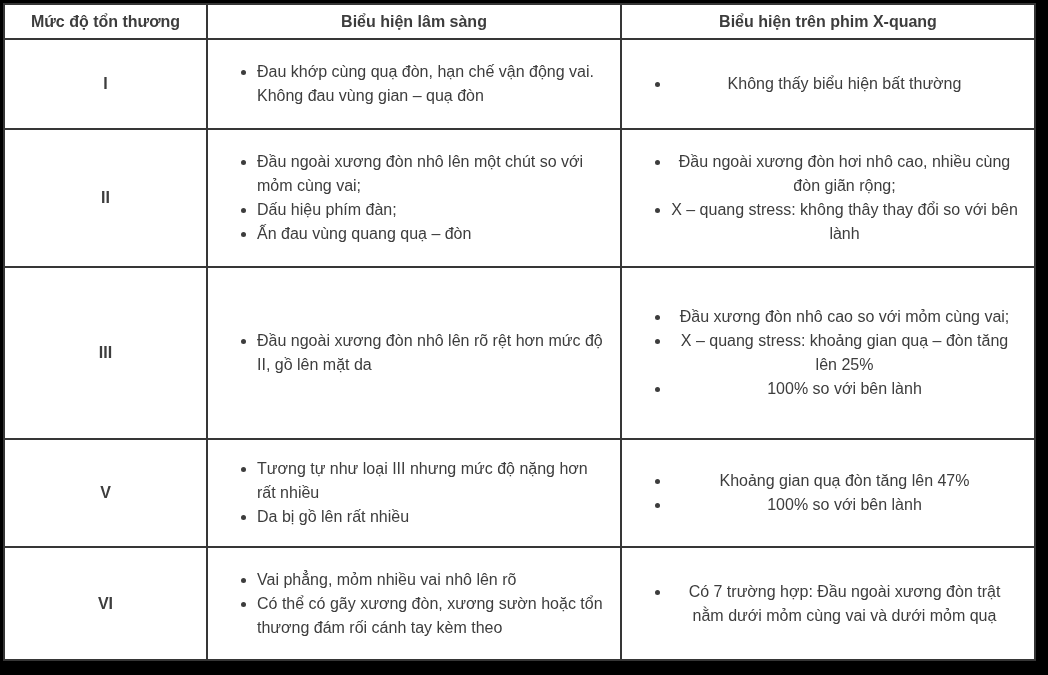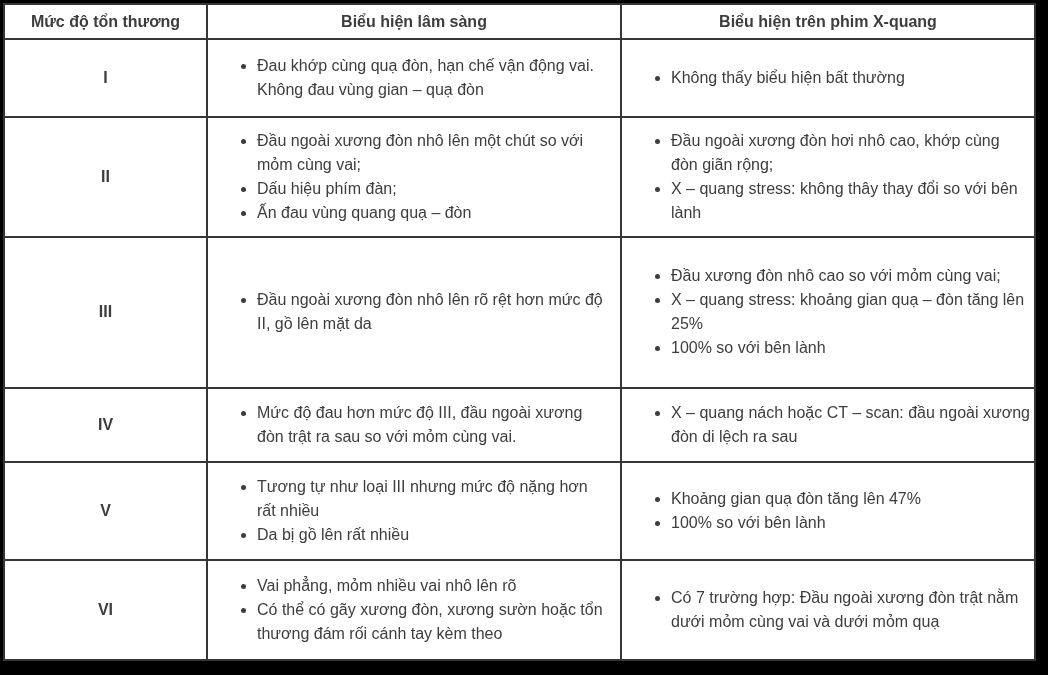--- a/index.html
+++ b/index.html
@@ -46,21 +46,21 @@
     text-align: center;
     vertical-align: middle;
     font-weight: bold;
     font-size: 16px;
   }
   td.cell {
     vertical-align: middle;
     font-size: 16px;
     padding: 10px 16px 10px 14px;
   }
-  td.cell.xray { padding-right: 4px; }
+  td.cell.xray { padding-right: 16px; text-align: center; }
   .cell ul {
     margin: 0;
     padding: 0 0 0 18px;
     list-style: none;
   }
   .cell li {
     position: relative;
     padding-left: 17px;
     line-height: 24px;
   }
@@ -119,21 +119,21 @@
     <td class="grade">II</td>
     <td class="cell clinic">
       <ul>
                 <li>Đầu ngoài xương đòn nhô lên một chút so với mỏm cùng vai;</li>
                 <li>Dấu hiệu phím đàn;</li>
                 <li>Ấn đau vùng quang quạ – đòn</li>
               </ul>
     </td>
     <td class="cell xray">
       <ul>
-                <li>Đầu ngoài xương đòn hơi nhô cao, khớp cùng đòn giãn rộng;</li>
+                <li>Đầu ngoài xương đòn hơi nhô cao, nhiều cùng đòn giãn rộng;</li>
                 <li>X – quang stress: không thây thay đổi so với bên lành</li>
               </ul>
     </td>
   </tr>
 
   <tr>
     <td class="grade">III</td>
     <td class="cell clinic">
       <ul>
                 <li>Đầu ngoài xương đòn nhô lên rõ rệt hơn mức độ II, gồ lên mặt da</li>
@@ -141,33 +141,20 @@
     </td>
     <td class="cell xray">
       <ul>
                 <li>Đầu xương đòn nhô cao so với mỏm cùng vai;</li>
                 <li>X – quang stress: khoảng gian quạ – đòn tăng lên 25%</li>
                 <li>100% so với bên lành</li>
               </ul>
     </td>
   </tr>
 
-  <tr>
-    <td class="grade">IV</td>
-    <td class="cell clinic">
-      <ul>
-                <li>Mức độ đau hơn mức độ III, đầu ngoài xương đòn trật ra sau so với mỏm cùng vai.</li>
-              </ul>
-    </td>
-    <td class="cell xray">
-      <ul>
-                <li>X – quang nách hoặc CT – scan: đầu ngoài xương đòn di lệch ra sau</li>
-              </ul>
-    </td>
-  </tr>
 
   <tr>
     <td class="grade">V</td>
     <td class="cell clinic">
       <ul>
                 <li>Tương tự như loại III nhưng mức độ nặng hơn rất nhiều</li>
                 <li>Da bị gồ lên rất nhiều</li>
               </ul>
     </td>
     <td class="cell xray">

